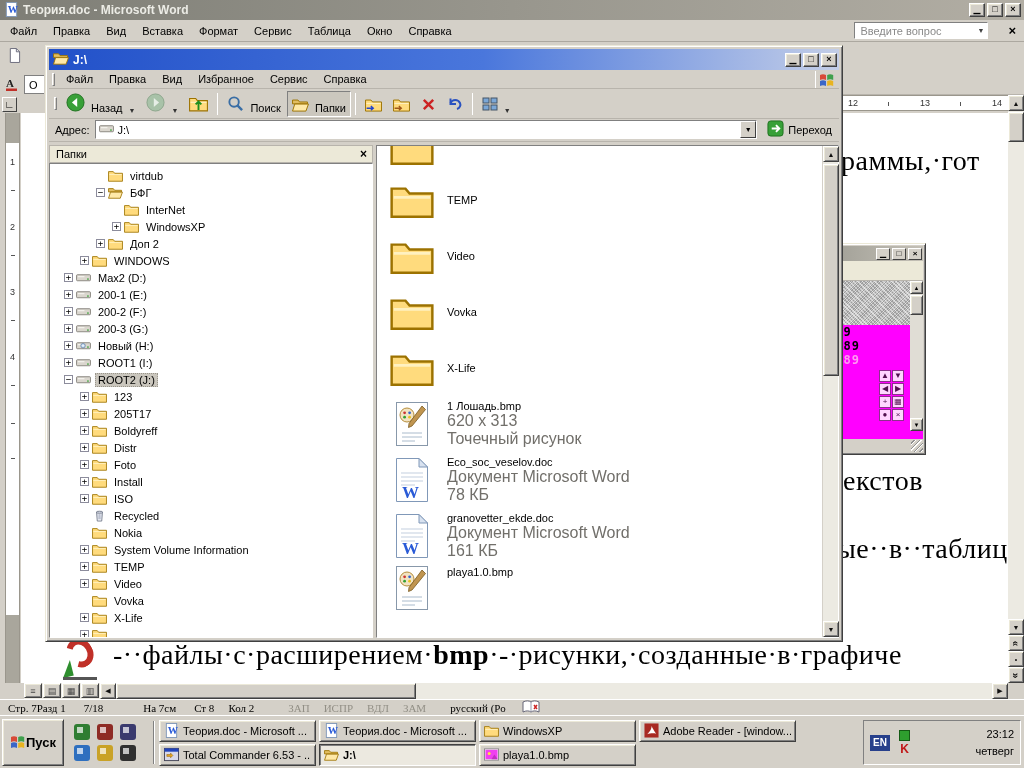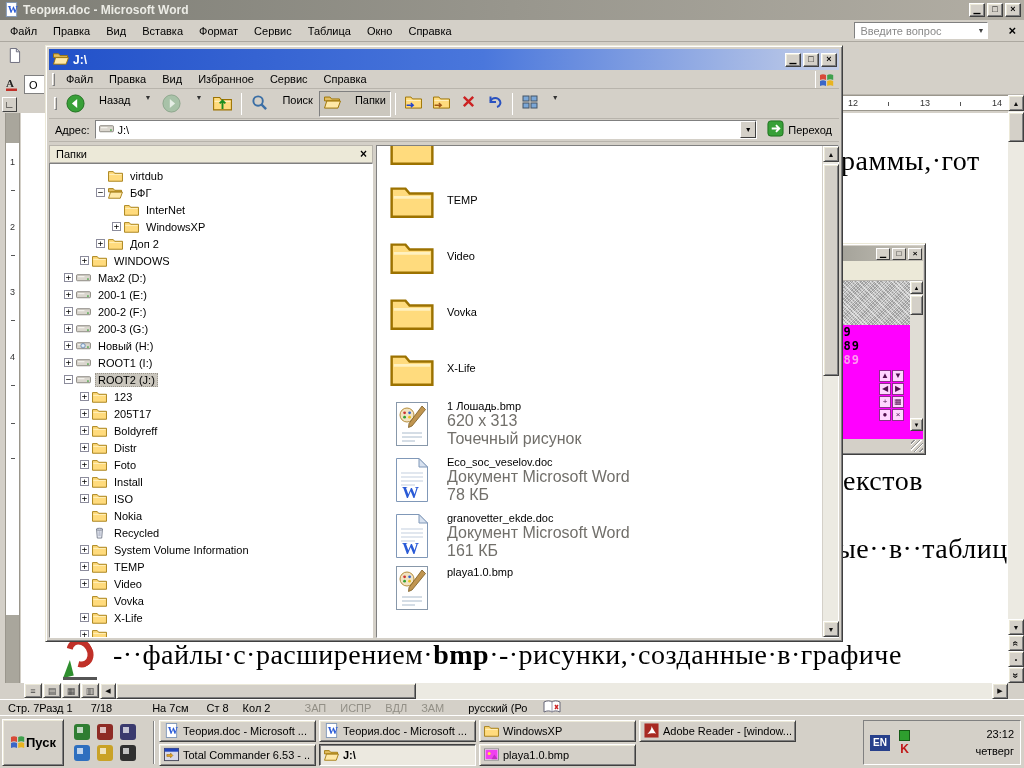--- a/index.html
+++ b/index.html
@@ -60,39 +60,39 @@
   .sb { position:absolute; left:0; width:16px; height:16px; font-size:7px;
         display:flex; align-items:center; justify-content:center; color:#111; }
   .rot { display:inline-block; transform:rotate(90deg); font-style:normal; font-size:10px; font-weight:bold; }
   #wv-thumb { position:absolute; left:0; top:17px; width:16px; height:30px; }
   #word-hscroll { left:0; top:683px; width:1008px; height:16px; background:#ECEAE2; }
   #hs-corner { position:absolute; left:0; top:0; width:24px; height:16px; background:#D4D0C8; }
   .view-btn { position:absolute; top:0; width:18px; height:15px; font-size:9px;
         display:flex; align-items:center; justify-content:center; color:#444; }
   #wh-thumb { position:absolute; left:116px; top:0; width:300px; height:16px; }
   #word-statusbar { left:0; top:699px; width:1024px; height:17px; background:#D4D0C8;
-        border-top:1px solid #FFFFFF; display:flex; align-items:center; white-space:nowrap; }
+        border-top:1px solid #FFFFFF; display:flex; align-items:center; white-space:nowrap;font-family:Liberation Serif, serif; }
   .st { display:inline-block; }
   .flag-dim { color:#928F86; }
 
   
   #explorer { left:45px; top:45px; width:798px; height:597px; z-index:5; padding:3px;
         display:flex; flex-direction:column; }
   #e-titlebar { height:21px; flex:none;
         background:linear-gradient(90deg,#2251C9 0%,#4A77DC 55%,#C3CEE8 100%);
         display:flex; align-items:center; gap:4px; padding:0 2px 0 4px;
         color:#fff; font-weight:bold; font-size:12px; }
   #e-title-text { flex:1; }
   #e-menubar { height:19px; flex:none; display:flex; align-items:center; border-bottom:1px solid #B8B4AC; }
   .grip { width:3px; height:13px; border:1px solid; border-color:#fff #808080 #808080 #fff; margin:0 3px; }
   #e-flag { margin-left:auto; margin-right:2px; width:22px; height:17px; display:flex;
         align-items:center; justify-content:center; border-left:1px solid #fff; }
   #e-toolbar { height:30px; flex:none; display:flex; align-items:center; gap:1px;
         border-bottom:1px solid #B8B4AC; padding:1px 2px; }
-  .tb-item { display:flex; align-items:flex-start; gap:14px; padding:2px 4px; height:26px;
+  .tb-item { display:flex; align-items:flex-end; gap:6px; padding:2px 4px; height:26px;
         border:1px solid transparent; white-space:nowrap; }
   .tb-item.pressed { border-color:#808080 #fff #fff #808080; background:#CBC7BE; }
   .dd { font-size:7px; color:#333; }
   .tsep { width:1px; height:22px; background:#9A968C; border-right:1px solid #fff; margin:0 3px; flex:none; }
   #e-address { height:23px; flex:none; display:flex; align-items:center; gap:5px;
         padding:1px 2px 2px 6px; border-bottom:1px solid #B8B4AC; }
   #addr-combo { flex:1; height:19px; background:#fff; border:1px solid;
         border-color:#808080 #fff #fff #808080; display:flex; align-items:center; gap:4px; padding-left:3px; }
   #addr-dd { margin-left:auto; width:16px; height:17px; background:#D4D0C8; border:1px solid;
         border-color:#fff #404040 #404040 #fff; text-align:center; font-size:7px; line-height:15px; }
@@ -696,37 +696,37 @@
                 <path d="M1.3 6 L14.7 6" stroke="#FFF1C0" stroke-width="1"></path>
               </svg>
             </span>
             <span class="tree-label">ISO</span>
           </div>
           <div class="tree-row">
             <span class="tree-indent" style="width: 18px;"></span>
             <span class="exp exp-none"></span>
             <span class="tree-ico">
               <svg width="15" height="13" viewBox="0 0 16 14">
-                <path d="M0.5 2.8 L5.6 2.8 L7.1 4.6 L15.5 4.6 L15.5 13.2 L0.5 13.2 Z" fill="#FFDB7D" stroke="#9C7200" stroke-width="0.9"></path>
-                <path d="M1.3 6 L14.7 6" stroke="#FFF1C0" stroke-width="1"></path>
-              </svg>
-            </span>
-            <span class="tree-label">Nokia</span>
-          </div>
-          <div class="tree-row">
-            <span class="tree-indent" style="width: 18px;"></span>
-            <span class="exp exp-none"></span>
-            <span class="tree-ico">
-              <svg width="15" height="13" viewBox="0 0 16 14">
                 <path d="M4.8 3.5 L11.2 3.5 L10.4 13 L5.6 13 Z" fill="#EDEFF5" stroke="#5E6678" stroke-width="0.8"></path>
                 <ellipse cx="8" cy="3.5" rx="3.4" ry="1.1" fill="#D8DCE8" stroke="#5E6678" stroke-width="0.8"></ellipse>
                 <path d="M6.4 5.5 L6.7 11 M8 5.5 L8 11 M9.6 5.5 L9.3 11" stroke="#A0A8BC" stroke-width="0.7" fill="none"></path>
               </svg>
             </span>
             <span class="tree-label">Recycled</span>
+          </div>
+          <div class="tree-row">
+            <span class="tree-indent" style="width: 18px;"></span>
+            <span class="exp exp-none"></span>
+            <span class="tree-ico">
+              <svg width="15" height="13" viewBox="0 0 16 14">
+                <path d="M0.5 2.8 L5.6 2.8 L7.1 4.6 L15.5 4.6 L15.5 13.2 L0.5 13.2 Z" fill="#FFDB7D" stroke="#9C7200" stroke-width="0.9"></path>
+                <path d="M1.3 6 L14.7 6" stroke="#FFF1C0" stroke-width="1"></path>
+              </svg>
+            </span>
+            <span class="tree-label">Nokia</span>
           </div>
           <div class="tree-row">
             <span class="tree-indent" style="width: 18px;"></span>
             <span class="exp">+</span>
             <span class="tree-ico">
               <svg width="15" height="13" viewBox="0 0 16 14">
                 <path d="M0.5 2.8 L5.6 2.8 L7.1 4.6 L15.5 4.6 L15.5 13.2 L0.5 13.2 Z" fill="#FFDB7D" stroke="#9C7200" stroke-width="0.9"></path>
                 <path d="M1.3 6 L14.7 6" stroke="#FFF1C0" stroke-width="1"></path>
               </svg>
             </span>

